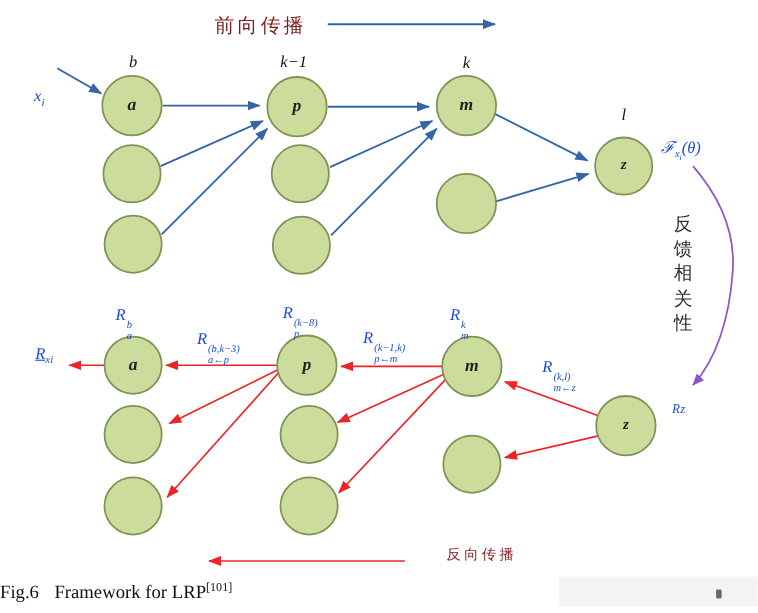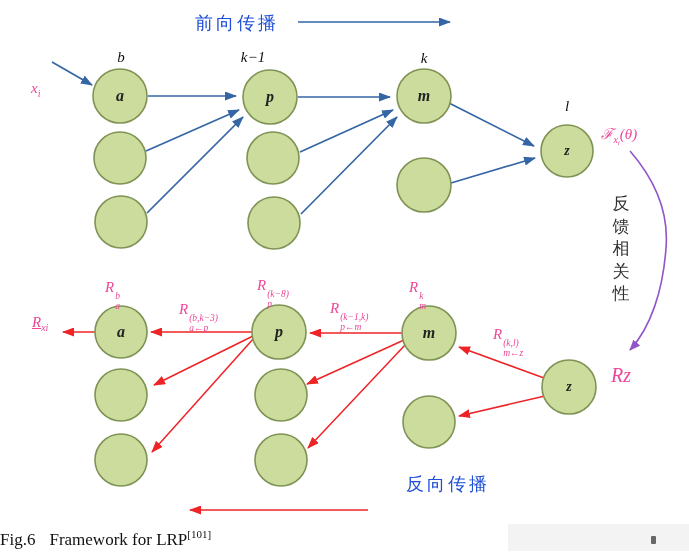--- a/index.html
+++ b/index.html
@@ -6,25 +6,25 @@
   #stage{
     position:relative;width:689px;height:557px;background:#ffffff;overflow:hidden;
     font-family:"Liberation Serif","DejaVu Serif",serif;color:#1c1c1c;
   }
   #diagram-svg{position:absolute;left:0;top:0;}
   .node-circle{fill:#ccdc9d;stroke:#7f9355;stroke-width:1.6;}
   .fwd-edge{stroke:#3465a4;stroke-width:1.7;fill:none;}
   .bwd-edge{stroke:#ee2326;stroke-width:1.5;fill:none;}
   .fb-edge{stroke:#9055c8;stroke-width:1.6;fill:none;}
   .lbl{position:absolute;white-space:nowrap;}
-  .cjk{font-size:18px;letter-spacing:3px;color:#1d4ed8;}
+  .cjk{font-size:18px;letter-spacing:3px;color:#7f1d1d;}
   .layerlbl{font-style:italic;font-size:15px;transform:translate(-50%,-50%);color:#111;}
   .nodelbl{font-style:italic;font-weight:600;font-size:16px;transform:translate(-50%,-50%);color:#222;}
   .nodelbl.small{font-size:14px;}
-  .math{font-style:italic;font-size:15px;color:#ec4899;}
+  .math{font-style:italic;font-size:15px;color:#1d4ed8;}
   .math .stack{display:inline-flex;flex-direction:column;align-items:flex-start;
     vertical-align:-7px;line-height:1.05;margin-left:1px;}
   .math .stack .sup,.math .stack .sub{font-size:9.5px;}
   .math .isub{font-size:10px;vertical-align:-4px;}
   .math .isubsub{font-size:7px;vertical-align:-6px;}
   .fb-vertical{position:absolute;left:610px;top:193px;width:22px;text-align:center;}
   .fb-vertical span{display:block;font-size:17px;line-height:22.5px;color:#2f2f2f;}
   .caption{position:absolute;left:0;top:528px;width:598px;text-align:left;
     font-size:17px;color:#111;}
   .caption .gap{display:inline-block;width:14px;}
@@ -98,24 +98,24 @@
       <circle class="node-circle" cx="279" cy="332" r="27"></circle>
       <circle class="node-circle" cx="281" cy="395" r="26"></circle>
       <circle class="node-circle" cx="281" cy="460" r="26"></circle>
       <circle class="node-circle" cx="429" cy="333" r="27"></circle>
       <circle class="node-circle" cx="429" cy="422" r="26"></circle>
       <circle class="node-circle" cx="569" cy="387" r="27"></circle>
     </g>
   </svg>
 
   <span class="lbl cjk" style="left:195px;top:11px;">前向传播</span>
-  <span class="lbl cjk" style="left:406px;top:472px;font-size:18px;">反向传播</span>
+  <span class="lbl cjk" style="left:406px;top:495px;font-size:13px;">反向传播</span>
 
   <span class="lbl layerlbl" style="left:121px;top:57px;">b</span>
-  <span class="lbl layerlbl" style="left:253px;top:57px;">k−1</span>
+  <span class="lbl layerlbl" style="left:267px;top:57px;">k−1</span>
   <span class="lbl layerlbl" style="left:424px;top:58px;">k</span>
   <span class="lbl layerlbl" style="left:567px;top:106px;">l</span>
 
   <span class="lbl nodelbl" style="left:120px;top:96px;">a</span>
   <span class="lbl nodelbl" style="left:270px;top:97px;">p</span>
   <span class="lbl nodelbl" style="left:424px;top:96px;">m</span>
   <span class="lbl nodelbl small" style="left:567px;top:151px;">z</span>
 
   <span class="lbl nodelbl" style="left:121px;top:332px;">a</span>
   <span class="lbl nodelbl" style="left:279px;top:332px;">p</span>
@@ -159,21 +159,21 @@
   <span class="lbl math" style="left:330px;top:300px;"><span>R</span><span class="stack">
         <span class="sup">(k−1,k)</span>
         <span class="sub">p←m</span>
       </span></span>
 
   <span class="lbl math" style="left:493px;top:326px;"><span>R</span><span class="stack">
         <span class="sup">(k,l)</span>
         <span class="sub">m←z</span>
       </span></span>
 
-  <span class="lbl math" style="left:611px;top:364px;font-size:20px;"><span>R</span><span>z</span></span>
+  <span class="lbl math" style="left:611px;top:364px;font-size:12px;"><span>R</span><span>z</span></span>
 
   <div class="caption">
     <span>Fig.6</span><span class="gap"></span><span>Framework for LRP</span><sup>[101]</sup>
   </div>
 
   <div class="gray-box"></div>
   <div class="artifact"></div>
 
 </div>
 

